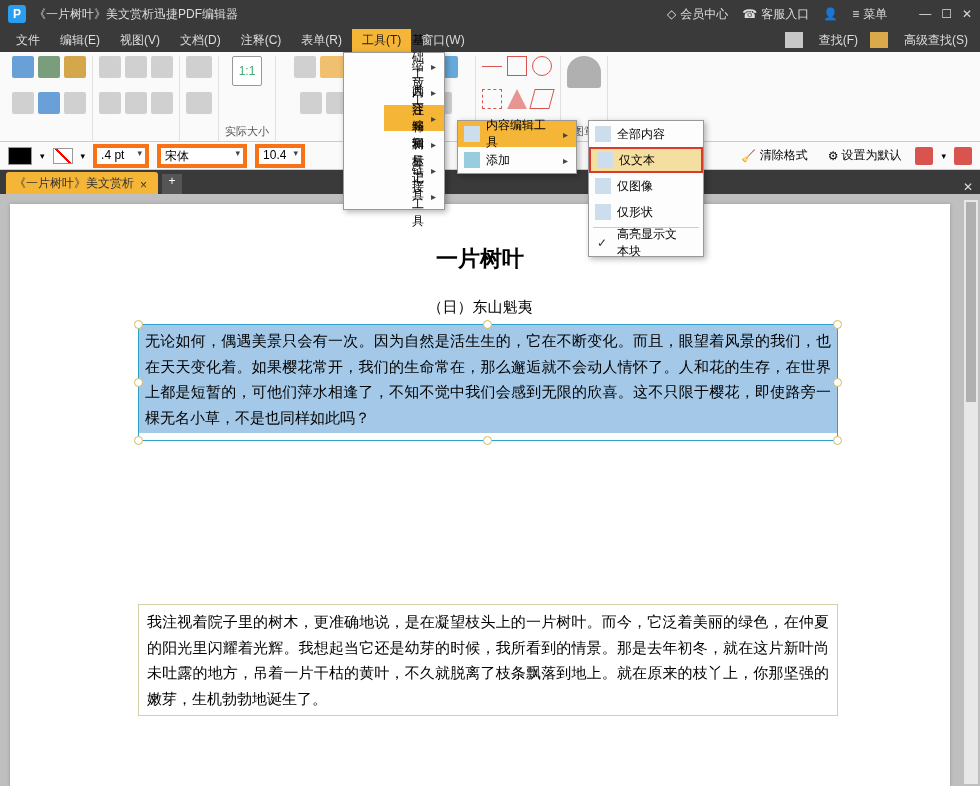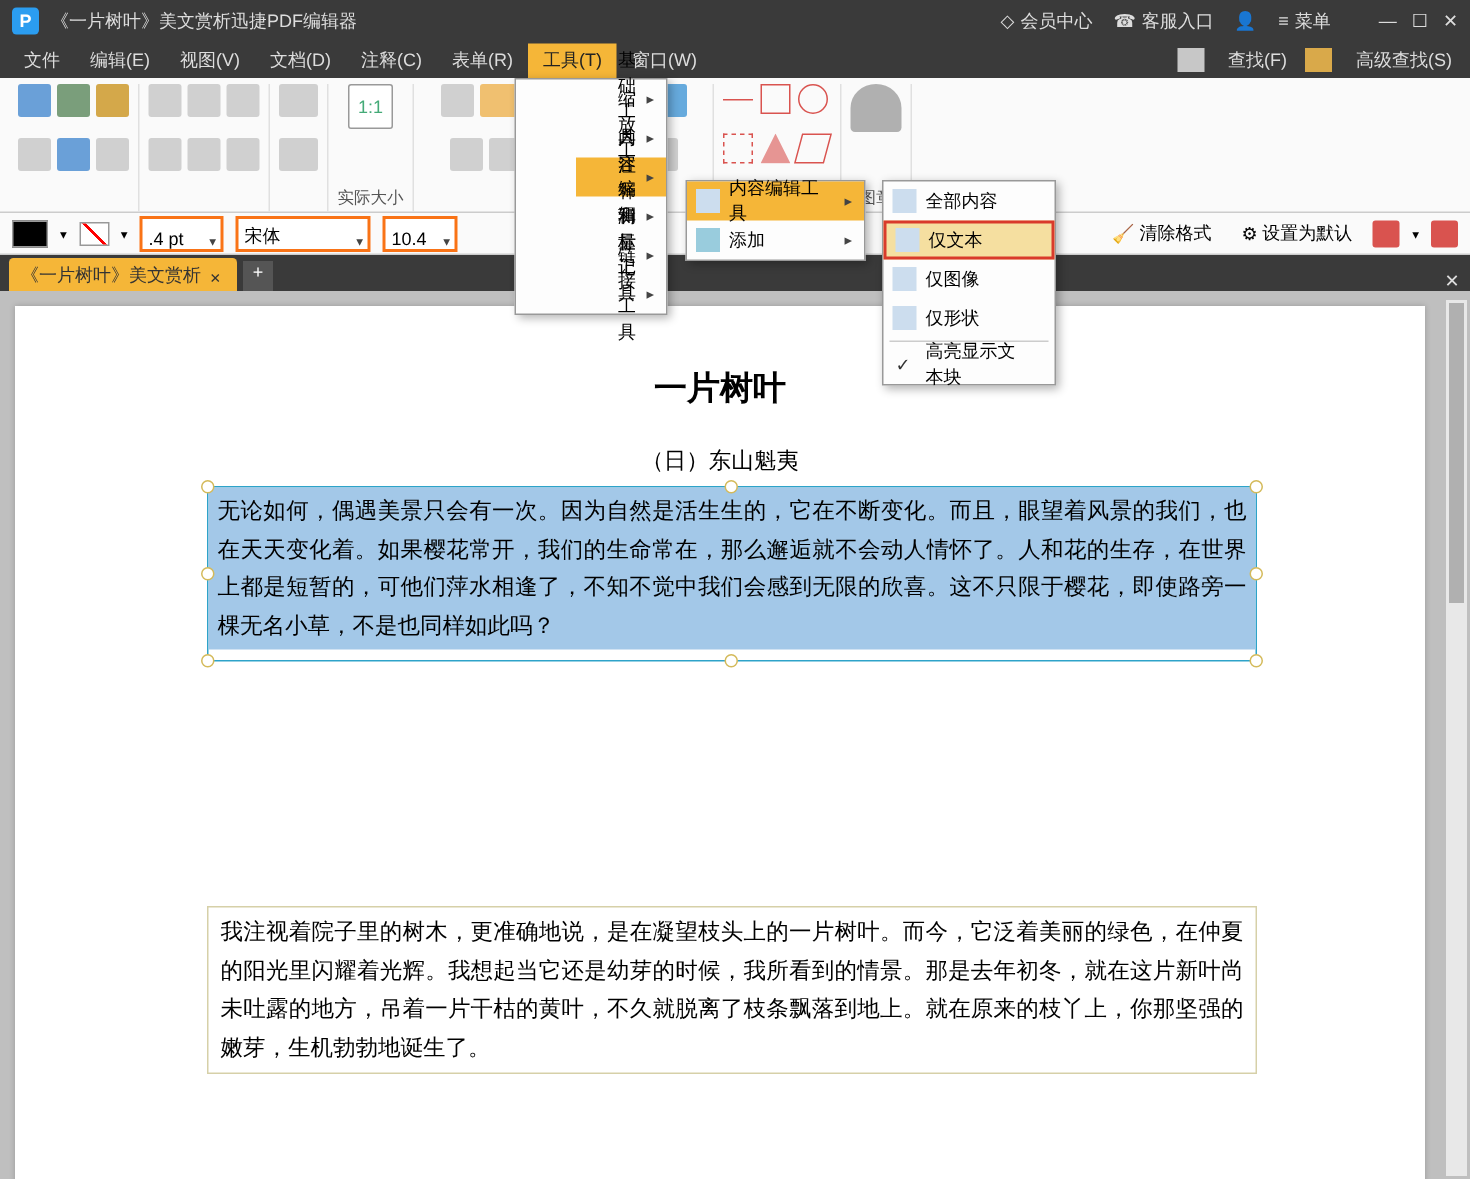--- a/index.html
+++ b/index.html
@@ -24,21 +24,21 @@
 
 .ribbon { height: 90px; background: #fafafa; border-bottom: 1px solid #ccc; display: flex; align-items: stretch; padding: 4px 6px 0; }
 .rgroup { display: flex; flex-direction: column; align-items: center; justify-content: space-between; padding: 0 6px; border-right: 1px solid #e0e0e0; }
 .rgroup .rrow { display: flex; gap: 4px; }
 .rgroup .lbl { font-size: 11px; color: #555; margin-bottom: 2px; }
 .ricon { width: 22px; height: 22px; background: #d0d0d0; border-radius: 2px; }
 .open-ico { width: 40px; height: 32px; background: #f0c44a; border-radius: 2px; position: relative; }
 .open-ico::before { content:""; position:absolute; top:-4px; left:2px; width:16px; height:8px; background:#f0c44a; border-radius:2px 2px 0 0;}
 
 .formatbar { height: 28px; background: #fafafa; border-bottom: 1px solid #ccc; display: flex; align-items: center; gap: 8px; padding: 0 8px; }
-.sel { height: 24px; background: #fff; border: 2px solid #f97316; padding: 0 16px 0 4px; display: flex; align-items: flex-end; position: relative; }
+.sel { height: 24px; background: #fff; border: 4px solid #f97316; padding: 0 16px 0 4px; display: flex; align-items: flex-start; position: relative; }
 .sel::after { content: "▾"; position: absolute; right: 3px; font-size: 9px; color: #444; }
 .sw { width: 24px; height: 18px; background: #000; border: 1px solid #999; }
 .clrfill { width: 20px; height: 16px; background:#fff; border:1px solid #999; position:relative;}
 .clrfill::after{content:"";position:absolute;inset:0;background:linear-gradient(45deg,transparent 45%,red 45%,red 55%,transparent 55%);}
 .fmt-btn { padding: 2px 6px; display: flex; align-items: center; gap: 3px; }
 
 
 .tabstrip { height: 24px; background: #3a3a3a; display: flex; align-items: flex-end; }
 .doctab { height: 22px; background: #f5b638; color: #333; padding: 2px 8px; border-radius: 3px 3px 0 0; margin-left: 6px; display: flex; align-items: center; gap: 6px; }
 .tab-close { width: 10px; height: 10px; }

